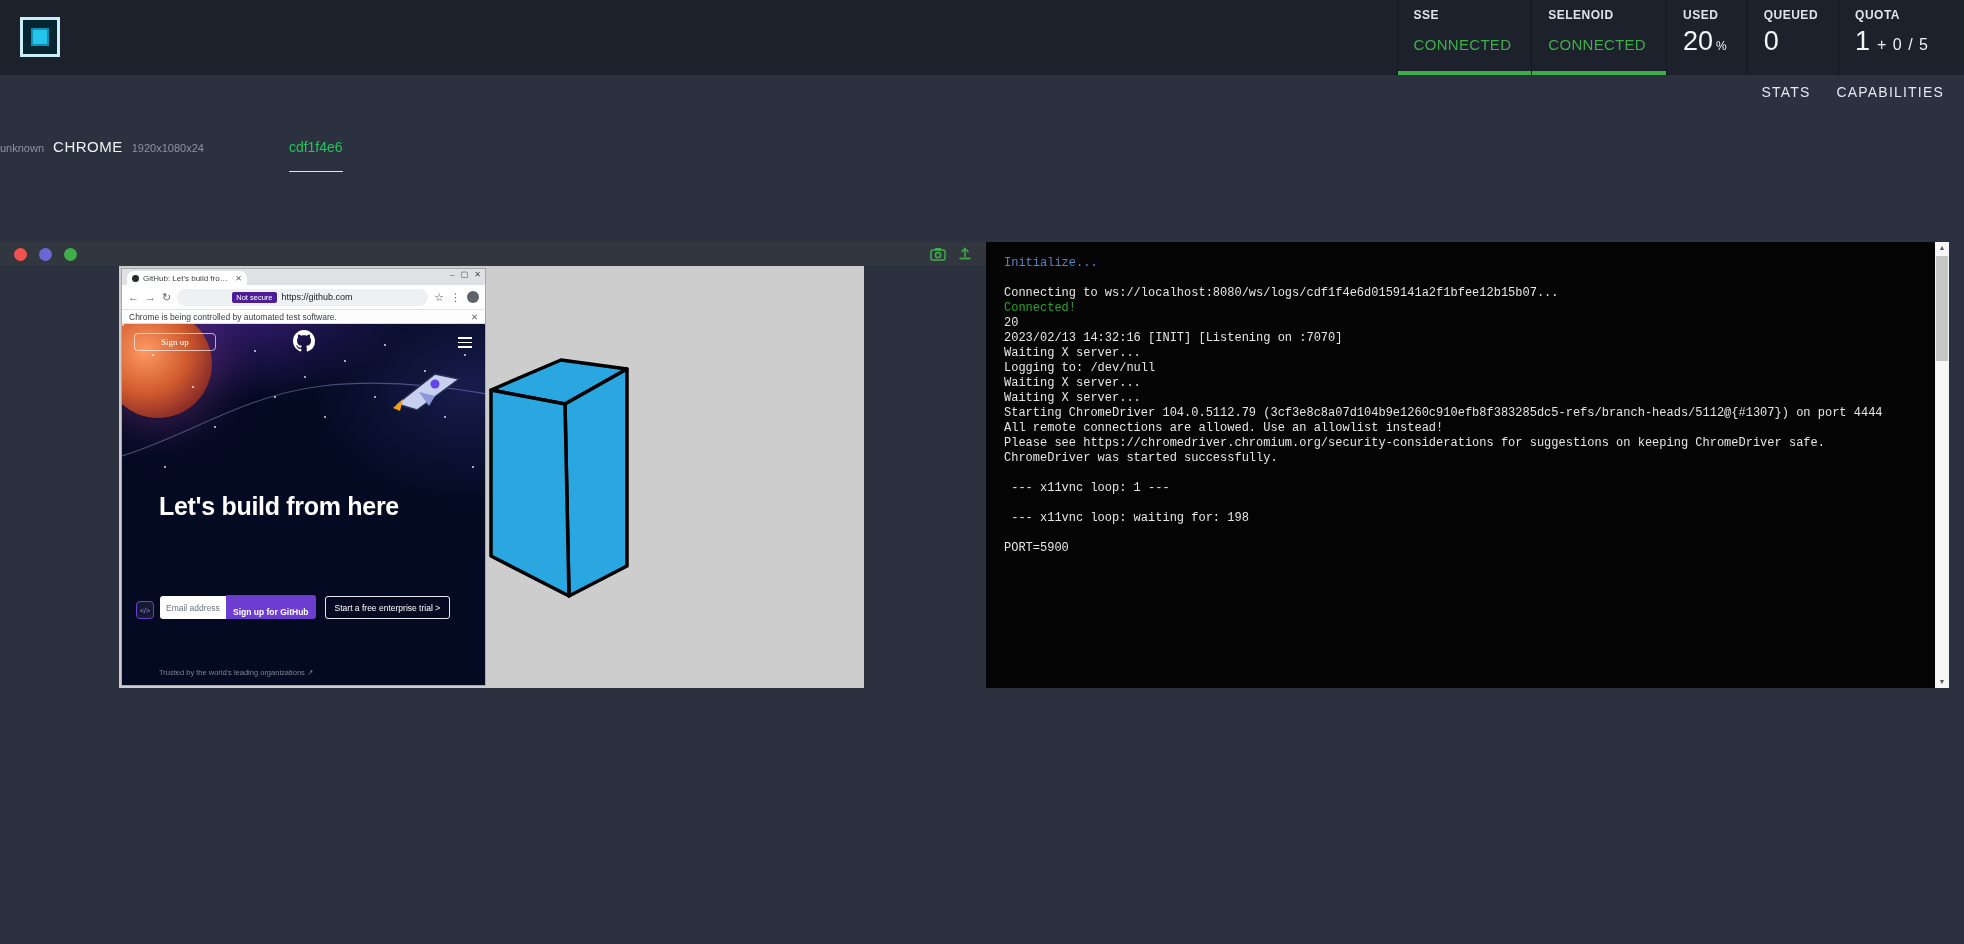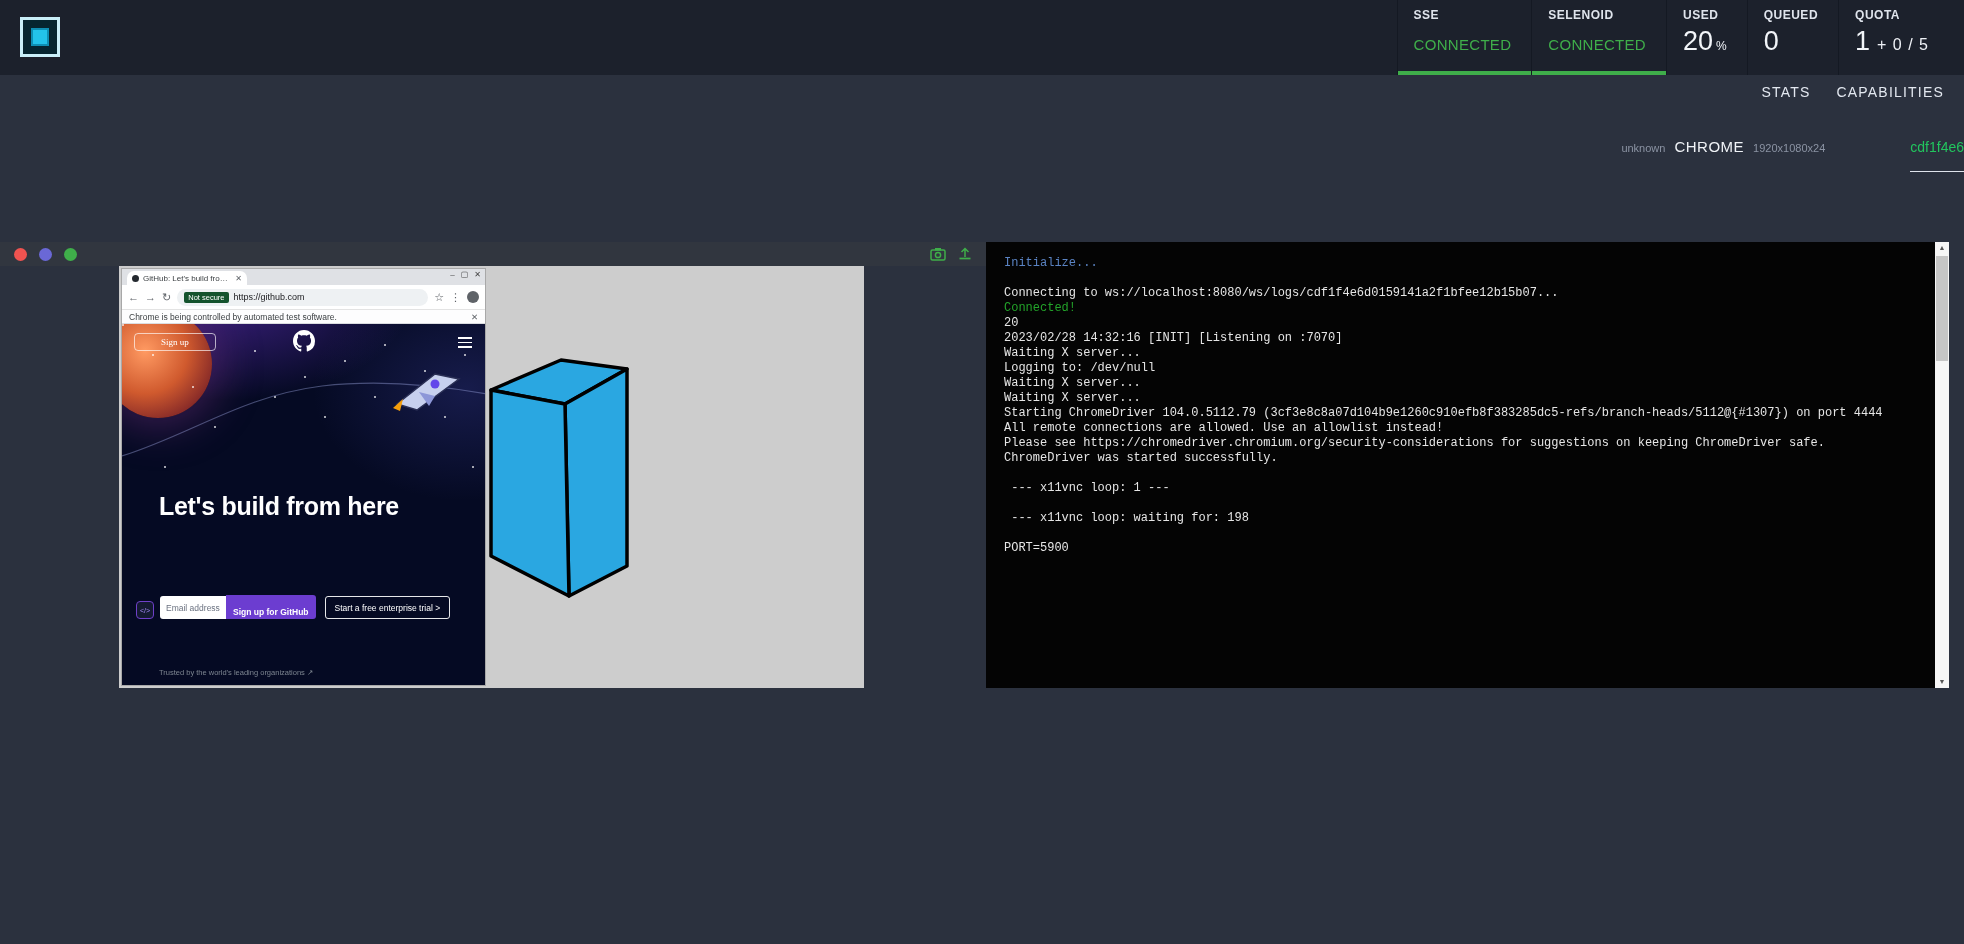--- a/index.html
+++ b/index.html
@@ -29,21 +29,21 @@
   .big { font-size:27px; color:#f2f5f9; }
   .unit { font-size:12px; color:#f2f5f9; margin-left:3px; }
   .extra { font-size:16px; color:#eef1f6; margin-left:7px; letter-spacing:1px; }
 
   
   .tabs { position:absolute; top:84px; right:20px; display:flex; gap:26px; }
   .tab { font-size:14px; letter-spacing:1.2px; color:#e3e8f0; cursor:pointer; }
 
   
   .session { position:absolute; top:138px; left:0; width:100%; display:flex;
-             justify-content:flex-end; align-items:baseline; }
+             justify-content:flex-start; align-items:baseline; }
   .s-quota { font-size:11px; color:#8b93a3; margin-right:9px; }
   .s-browser { font-size:15px; color:#f0f3f7; letter-spacing:.5px; margin-right:9px; }
   .s-res { font-size:11px; color:#8b93a3; }
   .s-id { font-size:14px; color:#22c55e; margin-left:85px; border-bottom:1px solid #dfe4ec;
           padding-bottom:16px; cursor:pointer; }
 
   
   .vnc-panel { position:absolute; left:0; top:242px; width:986px; height:446px; }
   .vnc-bar { position:absolute; left:0; top:0; width:100%; height:24px; background:#31363f;
              display:flex; align-items:center; padding:0 14px; }
@@ -67,22 +67,22 @@
   .tab-title { font-size:8px; color:#3c4043; white-space:nowrap; overflow:hidden;
                text-overflow:ellipsis; flex:1; }
   .tab-close { font-size:8px; color:#5f6368; }
   .win-controls { position:absolute; right:4px; top:1px; display:flex; gap:6px;
                   font-size:8px; color:#444; }
   .toolbar { height:25px; background:#fff; border-bottom:1px solid #e3e3e3; display:flex;
              align-items:center; padding:0 6px; gap:6px; flex:0 0 auto; }
   .nav-ic { font-size:11px; color:#5f6368; }
   .omnibox { flex:1; height:17px; background:#eef1f3; border-radius:9px; display:flex;
              align-items:center; padding:0 7px; gap:5px; overflow:hidden; }
-  .badge { background:#14532d; color:#fff; font-size:7.5px; padding:1px 4px; border-radius:2px;
-           white-space:nowrap; }
+  .badge { background:#4c1d95; color:#fff; font-size:7.5px; padding:1px 4px; border-radius:2px;
+           white-space:nowrap;margin-left:48px; }
   .url { font-size:9px; color:#202124; white-space:nowrap; }
   .avatar { width:12px; height:12px; border-radius:50%; background:#5f6368; }
   .infobar { height:14px; background:#fdfdfe; border-bottom:1px solid #dadce0; display:flex;
              align-items:center; justify-content:space-between; padding:0 7px;
              font-size:8.5px; color:#3c4043; flex:0 0 auto; }
   .infobar .x { color:#5f6368; }
 
   .page { flex:1; position:relative; overflow:hidden;
           background:
             radial-gradient(ellipse 260px 150px at 30% -8%, rgba(124,58,237,.45), transparent 70%),
@@ -289,21 +289,21 @@
     <div class="ln blue">Initialize...</div>
 
     <div class="ln"></div>
 
     <div class="ln">Connecting to ws://localhost:8080/ws/logs/cdf1f4e6d0159141a2f1bfee12b15b07...</div>
 
     <div class="ln green">Connected!</div>
 
     <div class="ln">20</div>
 
-    <div class="ln">2023/02/28 14:32:16 [INIT] [Listening on :7070]</div>
+    <div class="ln">2023/02/13 14:32:16 [INIT] [Listening on :7070]</div>
 
     <div class="ln">Waiting X server...</div>
 
     <div class="ln">Logging to: /dev/null</div>
 
     <div class="ln">Waiting X server...</div>
 
     <div class="ln">Waiting X server...</div>
 
     <div class="ln">Starting ChromeDriver 104.0.5112.79 (3cf3e8c8a07d104b9e1260c910efb8f383285dc5-refs/branch-heads/5112@{#1307}) on port 4444</div>

